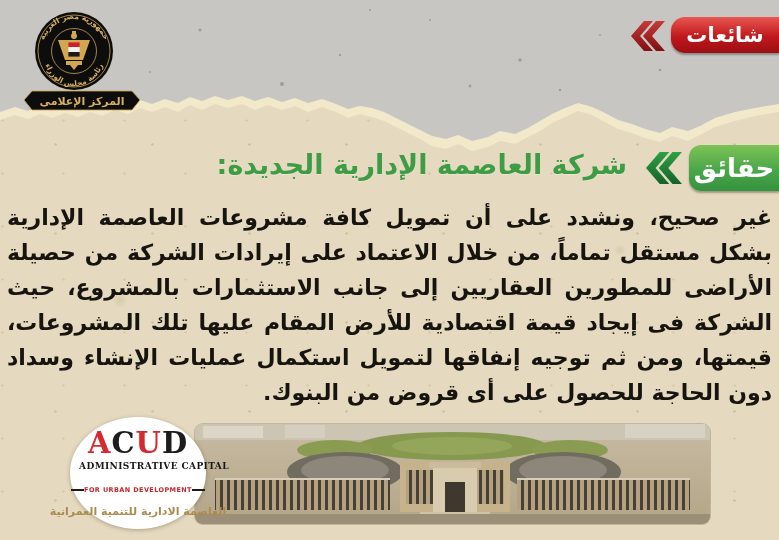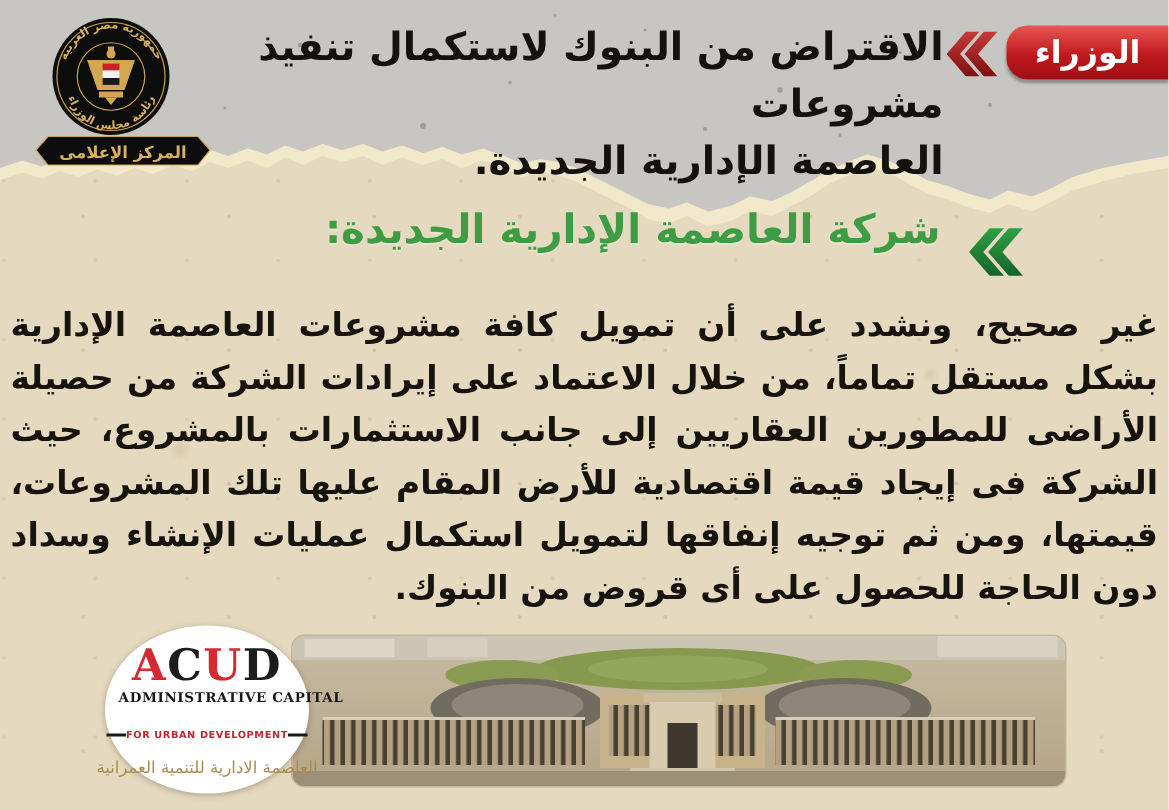--- a/index.html
+++ b/index.html
@@ -36,21 +36,21 @@
   .chev{position:absolute;z-index:3;}
   .chev-rumors{right:114px;top:21px;}
   .chev-facts{right:97px;top:152px;}
   .headline{
     position:absolute;top:13px;right:150px;width:512px;z-index:3;
     direction:rtl;text-align:right;color:#14110f;font-weight:700;
     font-size:26px;line-height:38px;letter-spacing:-.3px;
   }
   
   .fact-heading{
-    position:absolute;top:138px;right:152px;z-index:3;
+    position:absolute;top:149px;right:152px;z-index:3;
     direction:rtl;text-align:right;color:#3e9c44;font-weight:700;font-size:27px;
     text-shadow:0 1px 0 rgba(255,255,255,.25);
   }
   .body-text{
     position:absolute;top:200px;left:7px;right:7px;z-index:3;
     direction:rtl;color:#17140f;font-weight:700;font-size:22px;
   }
   .body-line{height:35px;line-height:35px;overflow:hidden;text-align:justify;text-align-last:justify;}
   .body-line.last{text-align:center;text-align-last:right;}
   
@@ -63,21 +63,21 @@
     background:#fff;border-radius:50%;box-shadow:0 1px 4px rgba(60,50,30,.35);
     display:flex;flex-direction:column;align-items:center;justify-content:center;
     text-align:right;
   }
   .acud-letters{font-size:29px;font-weight:800;line-height:1;letter-spacing:1px;font-family:"DejaVu Serif",serif;}
   .acud-letters .red{color:#d32b31;}
   .acud-letters .blk{color:#1c1c1c;}
   .acud-name{font-family:"DejaVu Serif",serif;font-size:9px;font-weight:700;color:#181818;letter-spacing:.4px;margin-top:3px;white-space:nowrap;margin-left:32px;}
   .acud-tag{font-size:6.5px;font-weight:700;color:#c1272d;letter-spacing:.4px;display:flex;align-items:center;gap:0;margin-top:15px;white-space:nowrap;}
   .acud-tag .dash{display:inline-block;width:13px;height:2px;background:#1c1c1c;}
-  .acud-ar{font-size:11px;font-weight:400;color:#aa8b50;margin-top:11px;direction:rtl;white-space:nowrap;}
+  .acud-ar{font-size:11px;font-weight:700;color:#aa8b50;margin-top:11px;direction:rtl;white-space:nowrap;}
 </style>
 </head>
 <body>
 
 <div class="canvas">
 
   <svg class="torn" width="779" height="160" viewBox="0 0 779 160">
     <path fill="#f2e8ca" d="M0,60 H779 V112 L755,116 L735,121 L715,127 L700,135 L688,141 L672,136 L660,142 L645,138 L632,133 L618,129 L605,122 L592,115 L578,111 L565,117 L552,123 L540,131 L528,137 L515,144 L500,141 L488,147 L472,151 L458,144 L446,149 L432,146 L420,139 L408,133 L396,127 L384,121 L372,117 L360,114 L348,118 L336,112 L322,107 L308,112 L295,106 L282,110 L268,105 L255,110 L242,104 L228,108 L215,104 L202,110 L190,105 L178,112 L165,107 L152,112 L140,108 L128,114 L115,110 L102,116 L90,112 L78,117 L65,113 L52,118 L40,114 L28,119 L15,115 L0,120 Z"></path>
     <path fill="#c8c6c3" d="M0,0 H779 V104 L755,108 L735,112 L715,118 L700,126 L688,131 L672,127 L660,133 L645,129 L632,124 L618,120 L605,113 L592,107 L578,103 L565,108 L552,114 L540,121 L528,128 L515,134 L500,131 L488,137 L472,141 L458,135 L446,139 L432,136 L420,130 L408,124 L396,118 L384,112 L372,108 L360,106 L348,109 L336,104 L322,99 L308,103 L295,98 L282,102 L268,97 L255,101 L242,96 L228,100 L215,96 L202,101 L190,97 L178,103 L165,99 L152,104 L140,100 L128,106 L115,102 L102,108 L90,104 L78,109 L65,105 L52,110 L40,106 L28,111 L15,107 L0,112 Z"></path>
     <g fill="#8e8c8a" opacity="0.7">
@@ -121,37 +121,36 @@
       <rect x="52" y="57" width="16" height="4" fill="#d2a74f"></rect>
       <polygon points="56,61 64,61 60,66" fill="#d2a74f"></polygon>
     </g>
     <g>
       <polygon points="18,87 118,87 126,96 118,106 18,106 10,96" fill="#0d0d0d" stroke="#caa44f" stroke-width="0.8"></polygon>
       <text x="68" y="101" font-size="11" font-weight="700" fill="#d8b05e" text-anchor="middle" direction="rtl">المركز الإعلامى</text>
     </g>
   </svg>
 
   <div class="badge badge-rumors">
-    <span>الوزراء</span>
+    <span>شائعات</span>
   </div>
   <svg class="chev chev-rumors" width="34" height="30" viewBox="0 0 34 30">
     <defs>
       <linearGradient id="gr-red" x1="0" y1="0" x2="0" y2="1">
         <stop offset="0" stop-color="#c63a38"></stop>
           <stop offset="1" stop-color="#7e1012"></stop>
       </linearGradient>
     </defs>
     <path fill="url(#gr-red)" d="M13,0 H22 L9,15 L22,30 H13 L0,15 Z"></path>
     <path fill="url(#gr-red)" transform="translate(12,0)" d="M13,0 H22 L9,15 L22,30 H13 L0,15 Z"></path>
   </svg>
-  <div class="headline">
-    <div>الاقتراض من البنوك لاستكمال تنفيذ مشروعات</div>
-    <div>العاصمة الإدارية الجديدة.</div>
-  </div>
-
+
+  <div class="badge badge-facts">
+    <span>حقائق</span>
+  </div>
   <svg class="chev chev-facts" width="36" height="32" viewBox="0 0 34 30">
     <defs>
       <linearGradient id="gr-green" x1="0" y1="0" x2="0" y2="1">
         <stop offset="0" stop-color="#2fa044"></stop>
           <stop offset="1" stop-color="#14632a"></stop>
       </linearGradient>
     </defs>
     <path fill="url(#gr-green)" d="M13,0 H22 L9,15 L22,30 H13 L0,15 Z"></path>
     <path fill="url(#gr-green)" transform="translate(12,0)" d="M13,0 H22 L9,15 L22,30 H13 L0,15 Z"></path>
   </svg>

